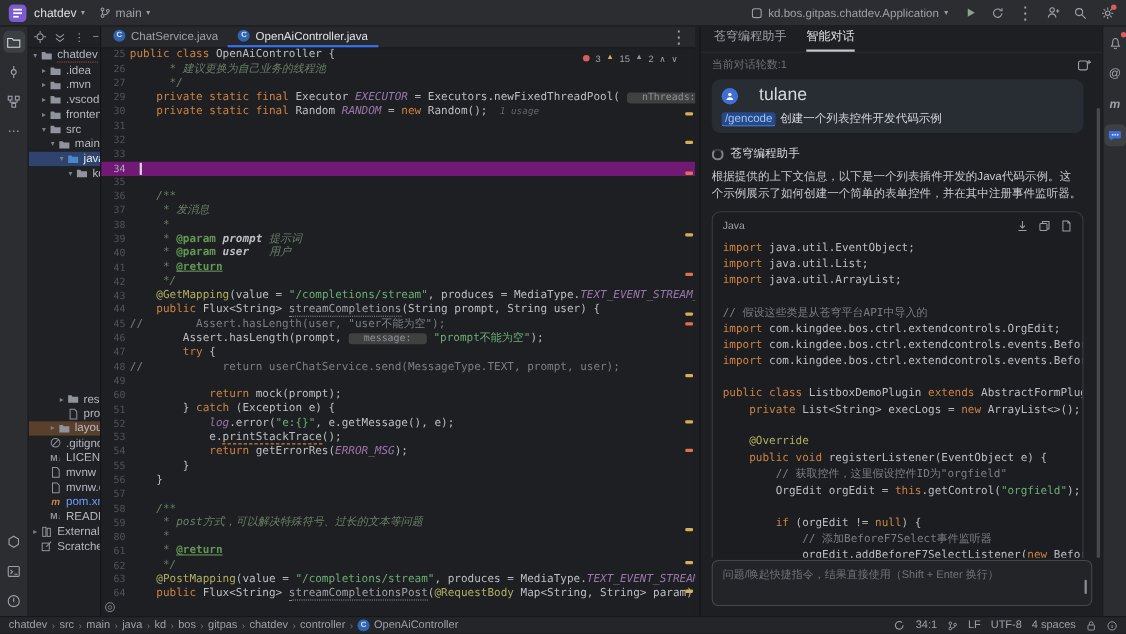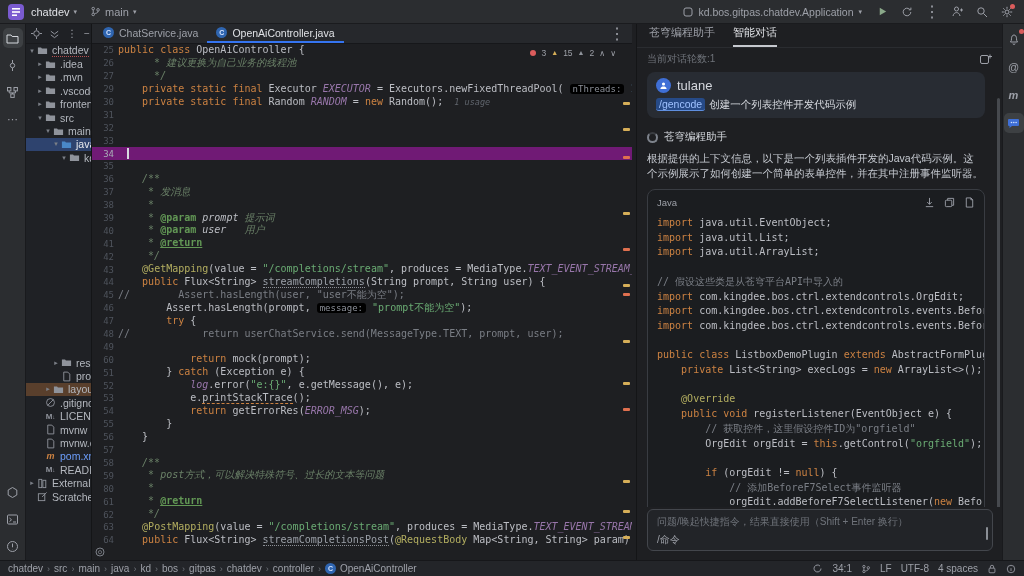--- a/index.html
+++ b/index.html
@@ -43,42 +43,42 @@
 .cic{width:11px;height:11px;border-radius:50%;background:#2f65b0;color:#d6e4ff;font-size:7px;font-weight:bold;display:inline-flex;align-items:center;justify-content:center;flex:none}
 .codearea{position:absolute;left:0;top:20px;width:540px;height:516px;overflow:hidden}
 .el{display:flex;height:12.9px;align-items:center;position:relative}
 .el.cur{background:#701a75}
 .ln{width:26px;flex:none;text-align:right;padding-right:4px;font-size:9px;color:#4e535c;font-family:"DejaVu Sans Mono",monospace}
 .el.cur .ln{color:#a8adb6}
 .cd{font-family:"DejaVu Sans Mono",monospace;font-size:10px;white-space:pre;line-height:12.9px}
 .k{color:#cc8242}.w{color:#bcbec4}.m{color:#7a7e85}.x{color:#7a7e85}
 .d{color:#6a8067;font-style:italic}
 .t{color:#629755;font-weight:bold}.tu{color:#629755;font-weight:bold;text-decoration:underline}
-.pp{color:#bcbec4;font-weight:normal;font-style:italic}
+.pp{color:#bcbec4;font-weight:bold;font-style:italic}
 .a{color:#b3ae60}.s{color:#6aab73}.f{color:#9876aa;font-style:italic}.n{color:#6897bb}
 .u{color:#5f646c;font-size:8.5px;font-style:italic}
-.h{background:#000000;color:#8c9099;border-radius:3px;padding:0 3px;font-size:9px}
+.h{background:#404040;color:#8c9099;border-radius:3px;padding:0 14px;font-size:9px}
 .un{color:#9ba0a8;border-bottom:1px dotted #8c8f96}
 .wu{color:#bcbec4;border-bottom:1px dashed #cc8242}
 .caret{position:absolute;left:35px;top:1px;width:1.5px;height:10.5px;background:#d7dae0}
 .insp{position:absolute;right:16px;top:4px;display:flex;align-items:center;gap:5px;font-size:8.5px;color:#9da0a8;z-index:3}
 .edot{width:6px;height:6px;border-radius:50%;background:#db5c5c;display:inline-block}
 .tri{font-size:7px;line-height:8px}
 .estripe{position:absolute;right:0;top:0;width:12px;height:516px;z-index:2}
 .emk{position:absolute;right:2px;width:7px;height:3px;border-radius:1px}
 .gutterai{position:absolute;left:3px;bottom:3px;color:#7b7f87}
 
 .rpanel{position:absolute;left:636px;top:24px;width:366px;height:536px;background:#1e1f22;border-left:1px solid #141517}
 .rtabs{height:24px;display:flex;align-items:flex-end;gap:18px;padding:0 12px;border-bottom:1px solid #2a2c30}
 .rtab{font-size:11px;color:#9da0a8;padding-bottom:5px;border-bottom:2px solid transparent}
 .rtab.act{color:#dfe1e5;border-bottom-color:#c6c9cf}
 .sessrow{height:22px;display:flex;align-items:center;justify-content:space-between;padding:0 10px;font-size:10px;color:#6f737a}
 .chat{position:absolute;left:0;top:46px;width:366px;height:437px;padding:2px 10px;overflow:hidden}
 .ucard{background:#282c33;border-radius:8px;padding:6px 9px;margin-right:8px}
-.uhead{display:flex;align-items:flex-start;gap:6px;font-size:13px;color:#d5d8de}
+.uhead{display:flex;align-items:center;gap:19px;font-size:16px;color:#d5d8de}
 .uav{width:15px;height:15px;border-radius:50%;background:#3f6fd6;display:flex;align-items:center;justify-content:center;flex:none}
 .umsg{margin-top:5px;font-size:10.5px;color:#d5d8de}
 .cmdchip{background:#264a87;color:#9ec1ff;border-radius:3px;padding:0 3px;border-bottom:1px solid #5f8fe0;margin-right:4px}
 .bhead{display:flex;align-items:center;gap:6px;margin-top:12px;font-size:10.5px;color:#d5d8de}
 .bav{width:11px;height:11px;border-radius:50%;border:2px solid #7d828b;border-top-color:#3a3d42;flex:none}
 .bpara{margin-top:7px;margin-right:10px;font-size:10.5px;color:#c6cad1;line-height:15px}
 .cblock{margin-top:8px;margin-right:8px;background:#1b1d20;border:1px solid #393c42;border-radius:8px;overflow:hidden}
 .cbhead{height:24px;display:flex;align-items:center;justify-content:space-between;padding:0 9px;font-size:9.5px;color:#9da0a8}
 .cbicons{display:flex;gap:9px;align-items:center;color:#9da0a8}
 #chat-code{padding:2px 9px 6px;font-family:"DejaVu Sans Mono",monospace;font-size:10px;line-height:14.7px;white-space:pre;overflow:hidden}
@@ -673,21 +673,20 @@
               </svg>
             </span>
         </span>
       </div>
       <div id="chat-code"><div><span class="k">import </span><span class="w">java.util.EventObject;</span></div><div><span class="k">import </span><span class="w">java.util.List;</span></div><div><span class="k">import </span><span class="w">java.util.ArrayList;</span></div><div>&nbsp;</div><div><span class="m">// 假设这些类是从苍穹平台API中导入的</span></div><div><span class="k">import </span><span class="w">com.kingdee.bos.ctrl.extendcontrols.OrgEdit;</span></div><div><span class="k">import </span><span class="w">com.kingdee.bos.ctrl.extendcontrols.events.BeforeF7Select</span></div><div><span class="k">import </span><span class="w">com.kingdee.bos.ctrl.extendcontrols.events.BeforeF7Select</span></div><div>&nbsp;</div><div><span class="k">public class </span><span class="w">ListboxDemoPlugin </span><span class="k">extends </span><span class="w">AbstractFormPlugin {</span></div><div><span class="w">    </span><span class="k">private </span><span class="w">List&lt;String&gt; execLogs = </span><span class="k">new </span><span class="w">ArrayList&lt;&gt;();</span></div><div>&nbsp;</div><div><span class="w">    </span><span class="a">@Override</span></div><div><span class="w">    </span><span class="k">public void </span><span class="w">registerListener(EventObject e) {</span></div><div><span class="w">        </span><span class="m">// 获取控件，这里假设控件ID为"orgfield"</span></div><div><span class="w">        OrgEdit orgEdit = </span><span class="k">this</span><span class="w">.getControl(</span><span class="s">"orgfield"</span><span class="w">);</span></div><div>&nbsp;</div><div><span class="w">        </span><span class="k">if </span><span class="w">(orgEdit != </span><span class="k">null</span><span class="w">) {</span></div><div><span class="w">            </span><span class="m">// 添加BeforeF7Select事件监听器</span></div><div><span class="w">            orgEdit.addBeforeF7SelectListener(</span><span class="k">new </span><span class="w">BeforeF7Select</span></div></div>
     </div>
     <span class="chatsb"></span>
   </div>
   <div class="inputbox">
     <div class="ihint">问题/唤起快捷指令，结果直接使用（Shift + Enter 换行）</div>
-    <div class="icmd">/命令</div>
     <span class="isb"></span>
   </div>
 </div>
 
 <div class="rstripe">
   <span class="si" style="position:relative">
     <svg width="12" height="12" viewBox="0 0 12 12" fill="none" stroke="#9da0a8">
         <path d="M2.5 9h7c-.8-1-1-2-1-3.2C8.5 3.5 7.6 2 6 2S3.5 3.5 3.5 5.8c0 1.2-.2 2.2-1 3.2z"></path>
         <path d="M5 10.5a1 1 0 0 0 2 0"></path>
       </svg>

